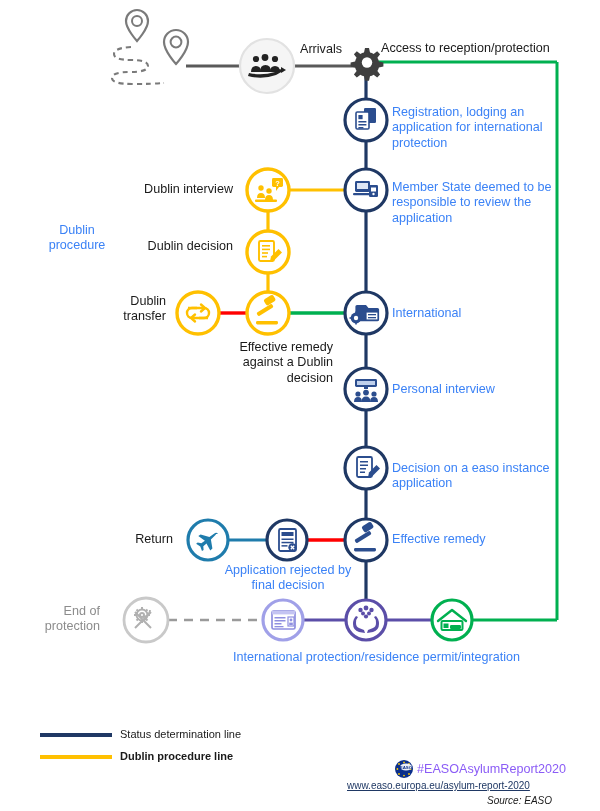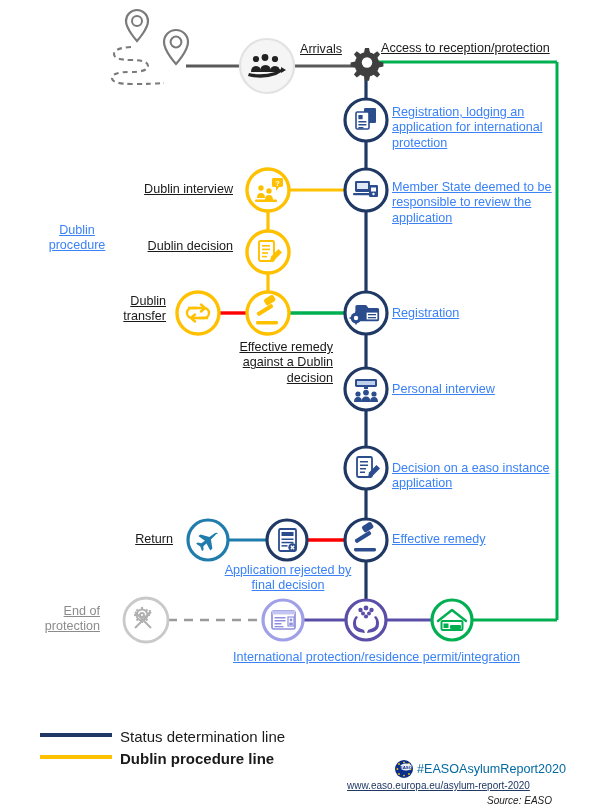--- a/index.html
+++ b/index.html
@@ -2,35 +2,35 @@
 <html><head>
 <meta charset="utf-8">
 <style>
   html,body{margin:0;padding:0;}
   body{
     width:600px;height:811px;background:#ffffff;
     font-family:"Liberation Sans", sans-serif;
     position:relative;overflow:hidden;
   }
   #flow{position:absolute;inset:0;}
-  .lbl{position:absolute;line-height:1.22;white-space:pre-line;text-decoration:underline;}
+  .lbl{position:absolute;line-height:1.22;white-space:pre-line;}
   .lbl-navy{color:#3b82f6;}
   .lbl-black{color:#1a1a1a;}
   .lbl-grey{color:#8c8c8c;}
   .t13{font-size:12.6px;}
   .right{text-align:right;}
   .center{text-align:center;}
   .left{text-align:left;}
   .footer-link{
     position:absolute;color:#1F3864;font-size:10px;
     text-decoration:underline;
   }
   .footer-src{position:absolute;color:#1a1a1a;font-size:10px;font-style:italic;text-align:center;}
-  .footer-tag{position:absolute;color:#0369a1;font-size:12.6px;}
-  .legend-lbl{position:absolute;color:#1a1a1a;font-size:15px;}
+  .footer-tag{position:absolute;color:#8b5cf6;font-size:12.6px;}
+  .legend-lbl{position:absolute;color:#1a1a1a;font-size:11px;}
 </style>
 </head>
 <body>
 
 <svg id="flow" width="600" height="811" viewBox="0 0 600 811">
 
   <defs>
     
   </defs>
 
@@ -328,21 +328,21 @@
 </svg>
 
 <div class="lbl t13 lbl-black left" style="left:300px;top:42px;">Arrivals</div>
 
 <div class="lbl t13 lbl-black left" style="left:381px;top:41px;">Access to reception/protection</div>
 
 <div class="lbl t13 lbl-navy left" style="left:392px;top:105px;width:160px;">Registration, lodging an application for international protection</div>
 
 <div class="lbl t13 lbl-navy left" style="left:392px;top:180px;width:165px;">Member State deemed to be responsible to review the application</div>
 
-<div class="lbl t13 lbl-navy left" style="left:392px;top:306px;">Registration</div>
+<div class="lbl t13 lbl-navy left" style="left:392px;top:306px;">International</div>
 
 <div class="lbl t13 lbl-navy left" style="left:392px;top:382px;">Personal interview</div>
 
 <div class="lbl t13 lbl-navy left" style="left:392px;top:461px;width:160px;">Decision on a easo instance application</div>
 
 <div class="lbl t13 lbl-navy left" style="left:392px;top:532px;">Effective remedy</div>
 
 <div class="lbl t13 lbl-black right" style="left:120px;top:182px;width:113px;">Dublin interview</div>
 
 <div class="lbl t13 lbl-black right" style="left:130px;top:239px;width:103px;">Dublin decision</div>

